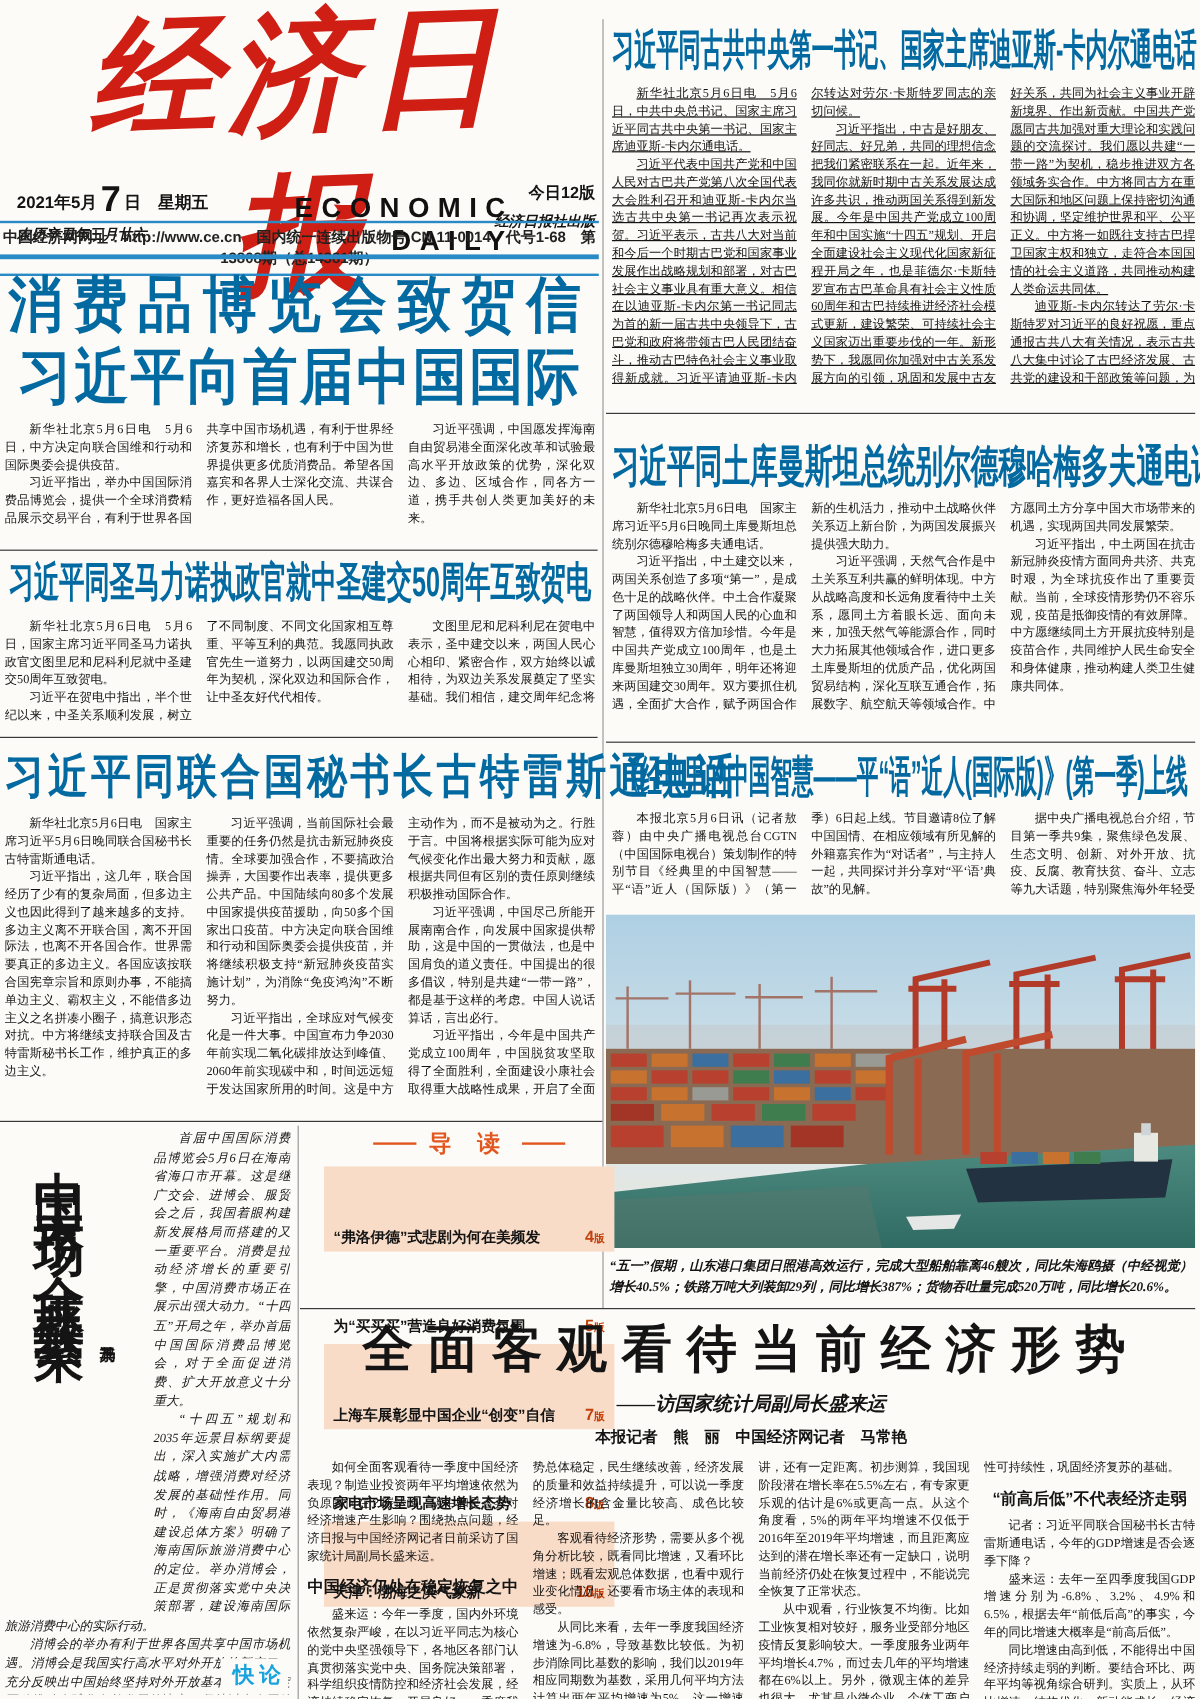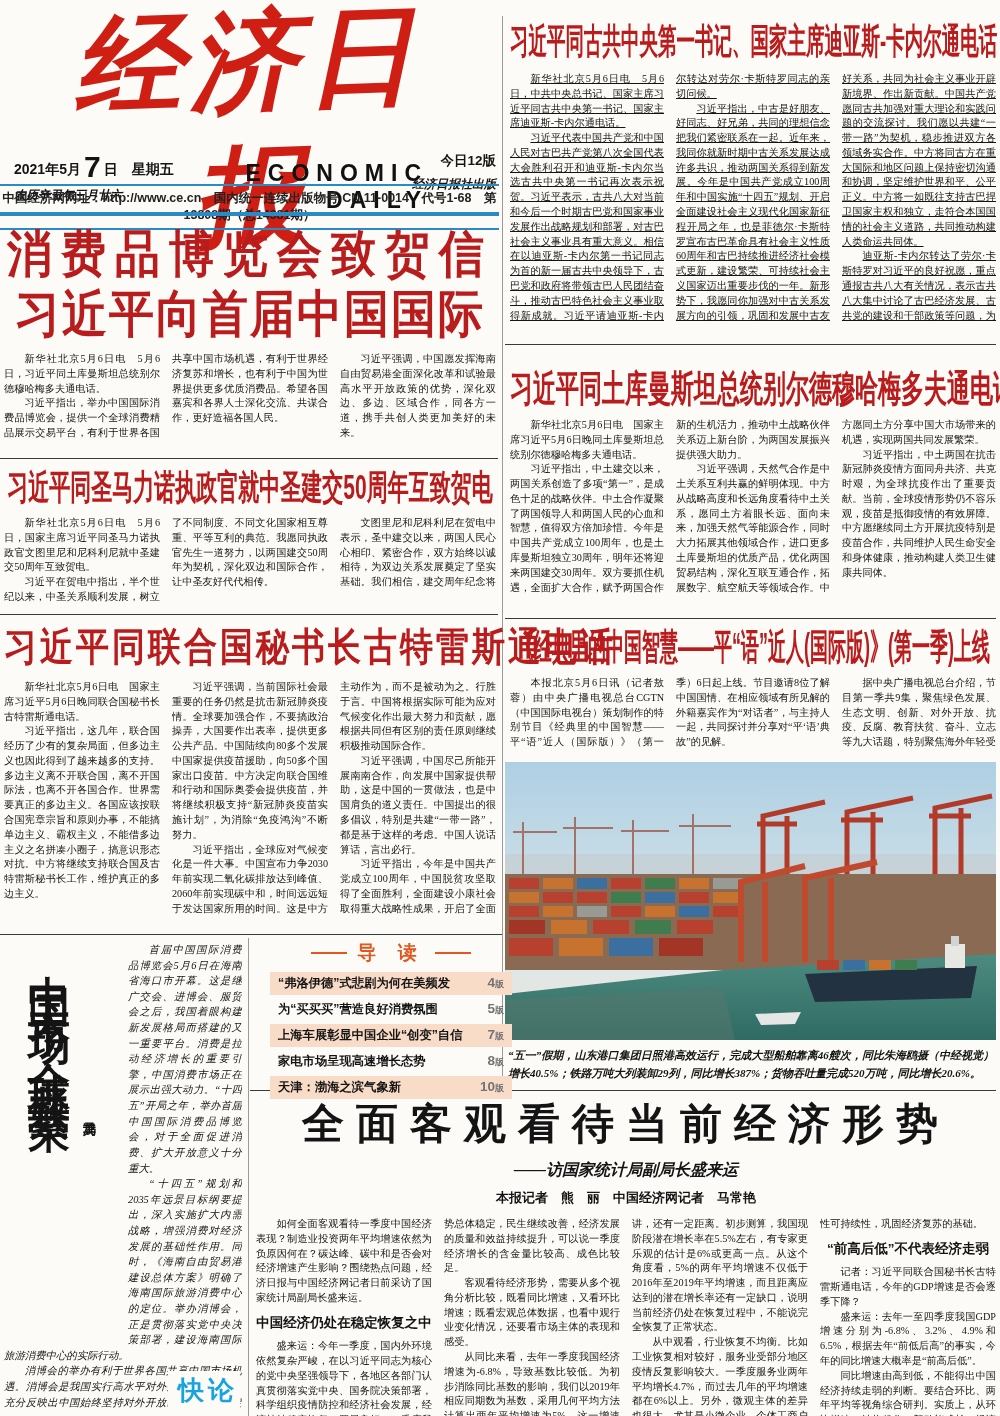--- a/index.html
+++ b/index.html
@@ -18,50 +18,50 @@
   .lunar{font-size:12px;font-style:italic;font-weight:bold;margin-top:3px;}
   .engtitle{font-family:"Liberation Sans",sans-serif;font-size:23px;font-weight:600;letter-spacing:7px;color:#111;}
   .edright{font-family:"Liberation Sans",sans-serif;font-size:13.5px;font-weight:bold;text-align:right;}
   .edright .pub{font-size:12px;font-style:italic;margin-top:6px;font-weight:bold;}
   .infobar{border-top:2px solid #2a8ac6;border-bottom:2px solid #2a8ac6;
            font-family:"Liberation Sans",sans-serif;font-size:12.5px;font-weight:bold;
            text-align:center;padding:4px 0;color:#222;}
   .bluebar{background:#2a8ac6;height:4px;}
 
   
-  .hl{font-family:"Liberation Sans",sans-serif;font-weight:bold;color:#b91c1c;text-align:center;white-space:nowrap;}
+  .hl{font-family:"Liberation Sans",sans-serif;font-weight:bold;color:#0369a1;text-align:center;white-space:nowrap;}
   .st{display:inline-block;transform-origin:center;}
 
   
   .body3{column-count:3;column-gap:12px;column-fill:auto;text-align:justify;
          font-size:10.2px;line-height:1.45;overflow:hidden;}
   .body3 p,.ecol p,.cbody p{margin:0;text-indent:2em;}
 
   
   .daodu-head{display:flex;align-items:center;justify-content:center;gap:10px;
               color:#e2571e;font-family:"Liberation Sans",sans-serif;font-weight:bold;
               font-size:19px;letter-spacing:8px;margin-bottom:6px;}
   .dline{flex:0 0 36px;height:2px;background:#e2571e;}
   .daodu-row{display:flex;justify-content:space-between;align-items:baseline;
              padding:3px 8px;margin-top:3px;font-family:"Liberation Sans",sans-serif;
              font-weight:bold;font-size:12.3px;}
   .daodu-row:nth-child(odd){background:#f9dcc8;}
-  .pgnum{color:#737373;font-size:13.5px;white-space:nowrap;}
+  .pgnum{color:#c2410c;font-size:13.5px;white-space:nowrap;margin-top:48px;}
   .pgban{font-size:9px;}
 
   
   .cblock{overflow:hidden;}
   .vt{float:left;width:116px;height:400px;display:flex;justify-content:center;gap:8px;margin-right:8px;}
   .vtitle{writing-mode:vertical-rl;text-orientation:upright;font-family:"Liberation Sans",sans-serif;
           font-weight:bold;font-size:42px;letter-spacing:12px;line-height:1.1;}
   .vtitle .gap{display:inline-block;height:26px;}
   .vby{writing-mode:vertical-rl;text-orientation:upright;font-size:13px;font-weight:bold;margin-top:170px;}
   .cbody{font-size:10.4px;line-height:1.5;text-align:justify;font-style:italic;}
   .kuailun{position:absolute;right:2px;bottom:2px;background:#fcfbf7;padding:2px 2px 2px 10px;
-           font-family:"Liberation Sans",sans-serif;font-weight:bold;font-size:26px;
+           font-family:"Liberation Sans",sans-serif;font-weight:bold;font-size:18px;
            letter-spacing:4px;color:#17a3de;}
 
   
   .caption{font-size:11px;line-height:1.65;text-align:justify;font-style:italic;font-weight:bold;}
   .credit{float:right;}
 
   
   .ehead{font-family:Liberation Mono, monospace;font-weight:bold;font-size:42px;
          letter-spacing:12px;text-align:center;white-space:nowrap;}
   .esub{text-align:center;font-size:16px;font-weight:bold;font-style:italic;margin-top:8px;}
@@ -92,21 +92,21 @@
   <div class="abs infobar" style="left:0;top:184px;width:499px;">中国经济网网址：http://www.ce.cn　国内统一连续出版物号 CN 11-0014　代号1-68　第13808期（总14381期）</div>
   <div class="abs bluebar" style="left:0;top:212px;width:499px;"></div>
 
   <div class="vrule" style="left:502px;top:16px;height:1074px;"></div>
   <div class="vrule" style="left:248px;top:938px;height:478px;"></div>
 
   <div class="abs" style="left:4px;top:224px;width:492px;">
     <div class="hl" style="font-size:45px;height:60px;line-height:60px;letter-spacing:9px;"><span class="st" style="transform:scaleY(1.12);">消费品博览会致贺信</span></div>
     <div class="hl" style="font-size:45px;height:60px;line-height:60px;letter-spacing:2px;"><span class="st" style="transform:scaleY(1.12);">习近平向首届中国国际</span></div>
     <div class="body3" style="height:94px;margin-top:8px;">
-        <p>新华社北京5月6日电　5月6日，习近平同土库曼斯坦总统别尔德穆哈梅多夫通电话。</p>
+        <p>新华社北京5月6日电　5月6日，中方决定向联合国维和行动和国际奥委会提供疫苗。</p>
         <p>习近平指出，举办中国国际消费品博览会，提供一个全球消费精品展示交易平台，有利于世界各国共享中国市场机遇，有利于世界经济复苏和增长，也有利于中国为世界提供更多优质消费品。希望各国嘉宾和各界人士深化交流、共谋合作，更好造福各国人民。</p>
         <p>习近平强调，中国愿发挥海南自由贸易港全面深化改革和试验最高水平开放政策的优势，深化双边、多边、区域合作，同各方一道，携手共创人类更加美好的未来。</p>
       </div>
   </div>
   <div class="rule" style="left:0;top:458px;width:498px;"></div>
 
   <div class="abs" style="left:4px;top:466px;width:492px;">
     <div class="hl" style="font-size:21px;height:42px;line-height:42px;"><span class="st" style="transform:scaleY(1.65);">习近平同圣马力诺执政官就中圣建交50周年互致贺电</span></div>
     <div class="body3" style="height:94px;margin-top:8px;">
         <p>新华社北京5月6日电　5月6日，国家主席习近平同圣马力诺执政官文图里尼和尼科利尼就中圣建交50周年互致贺电。</p>

